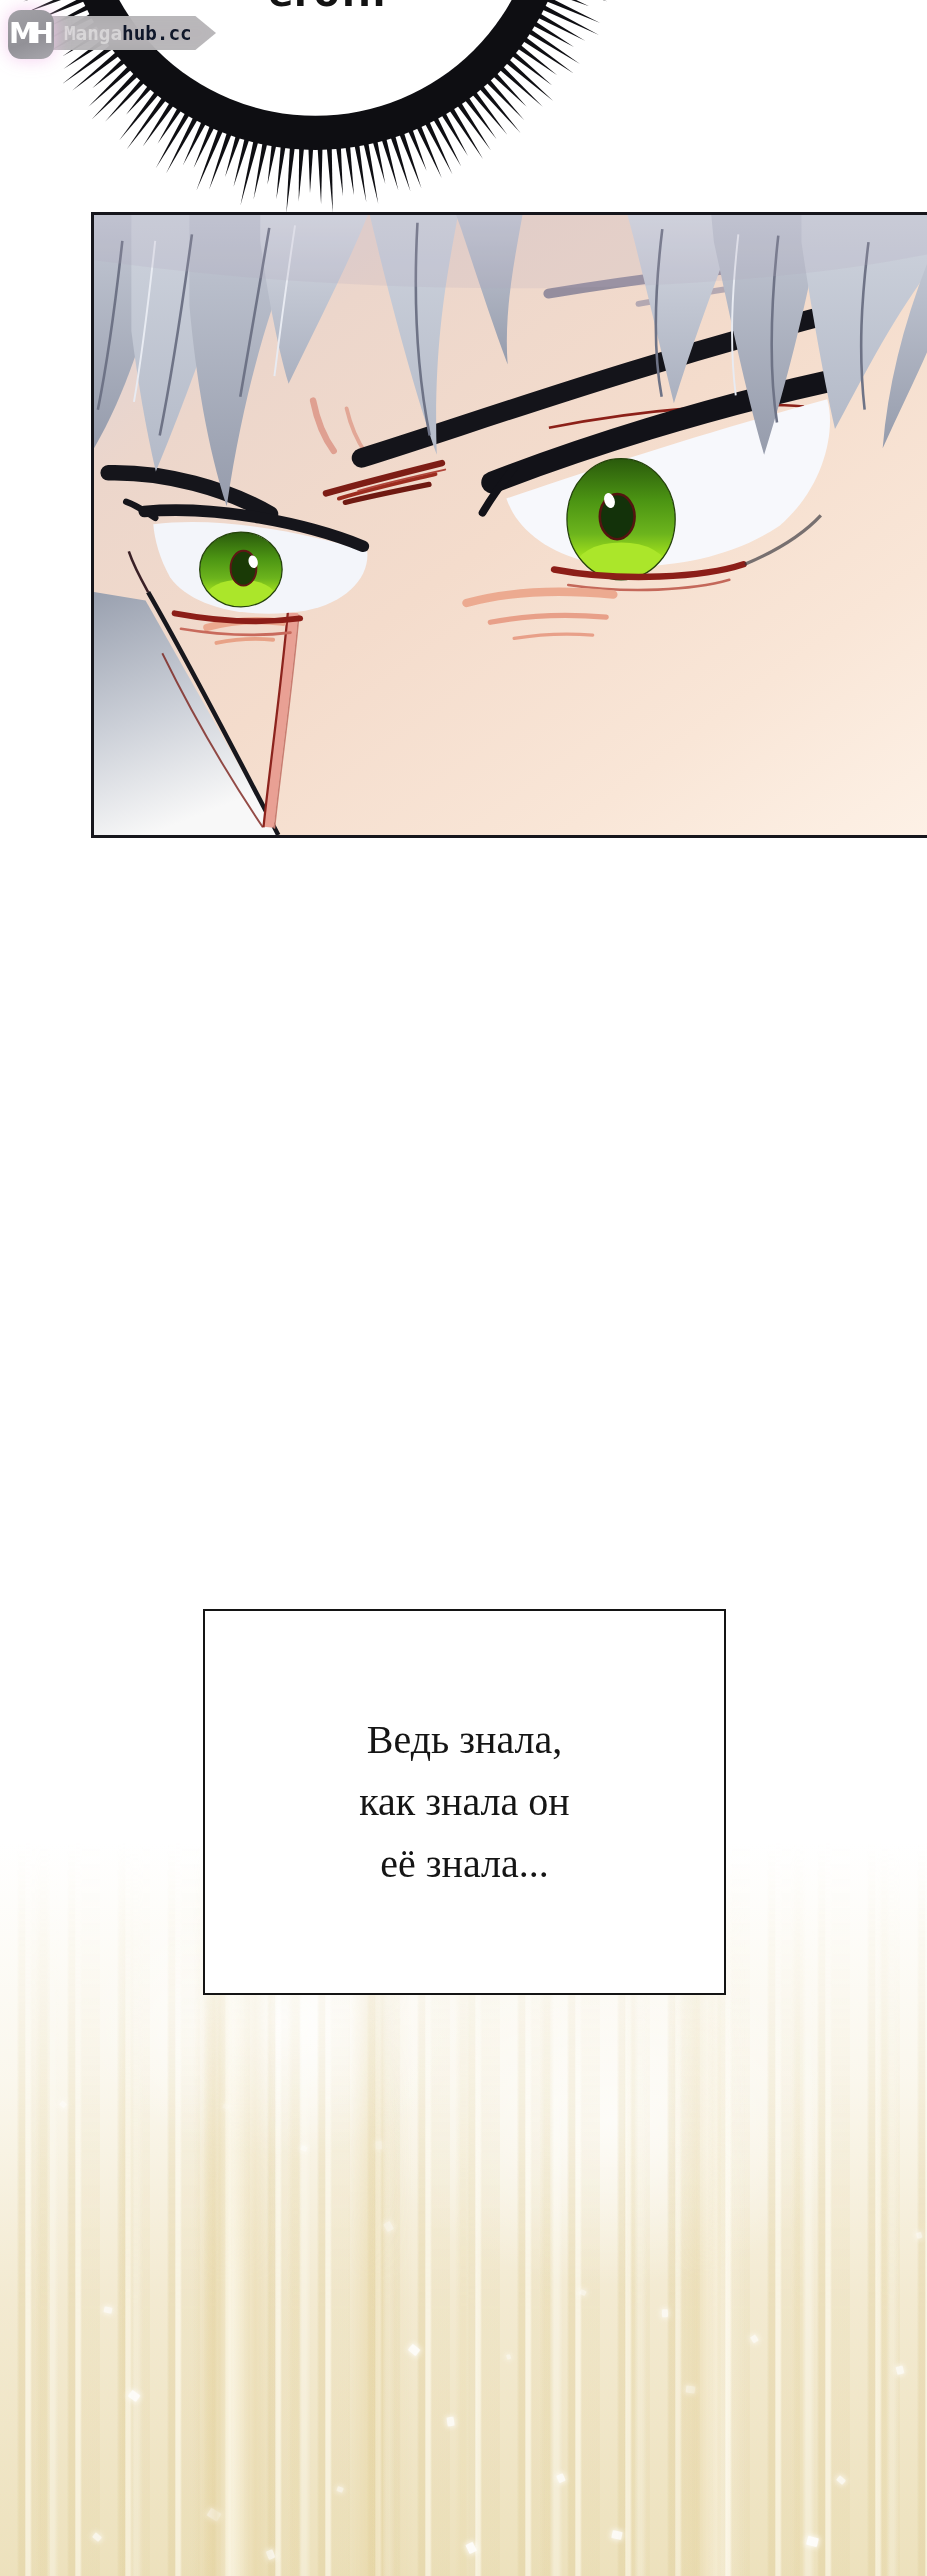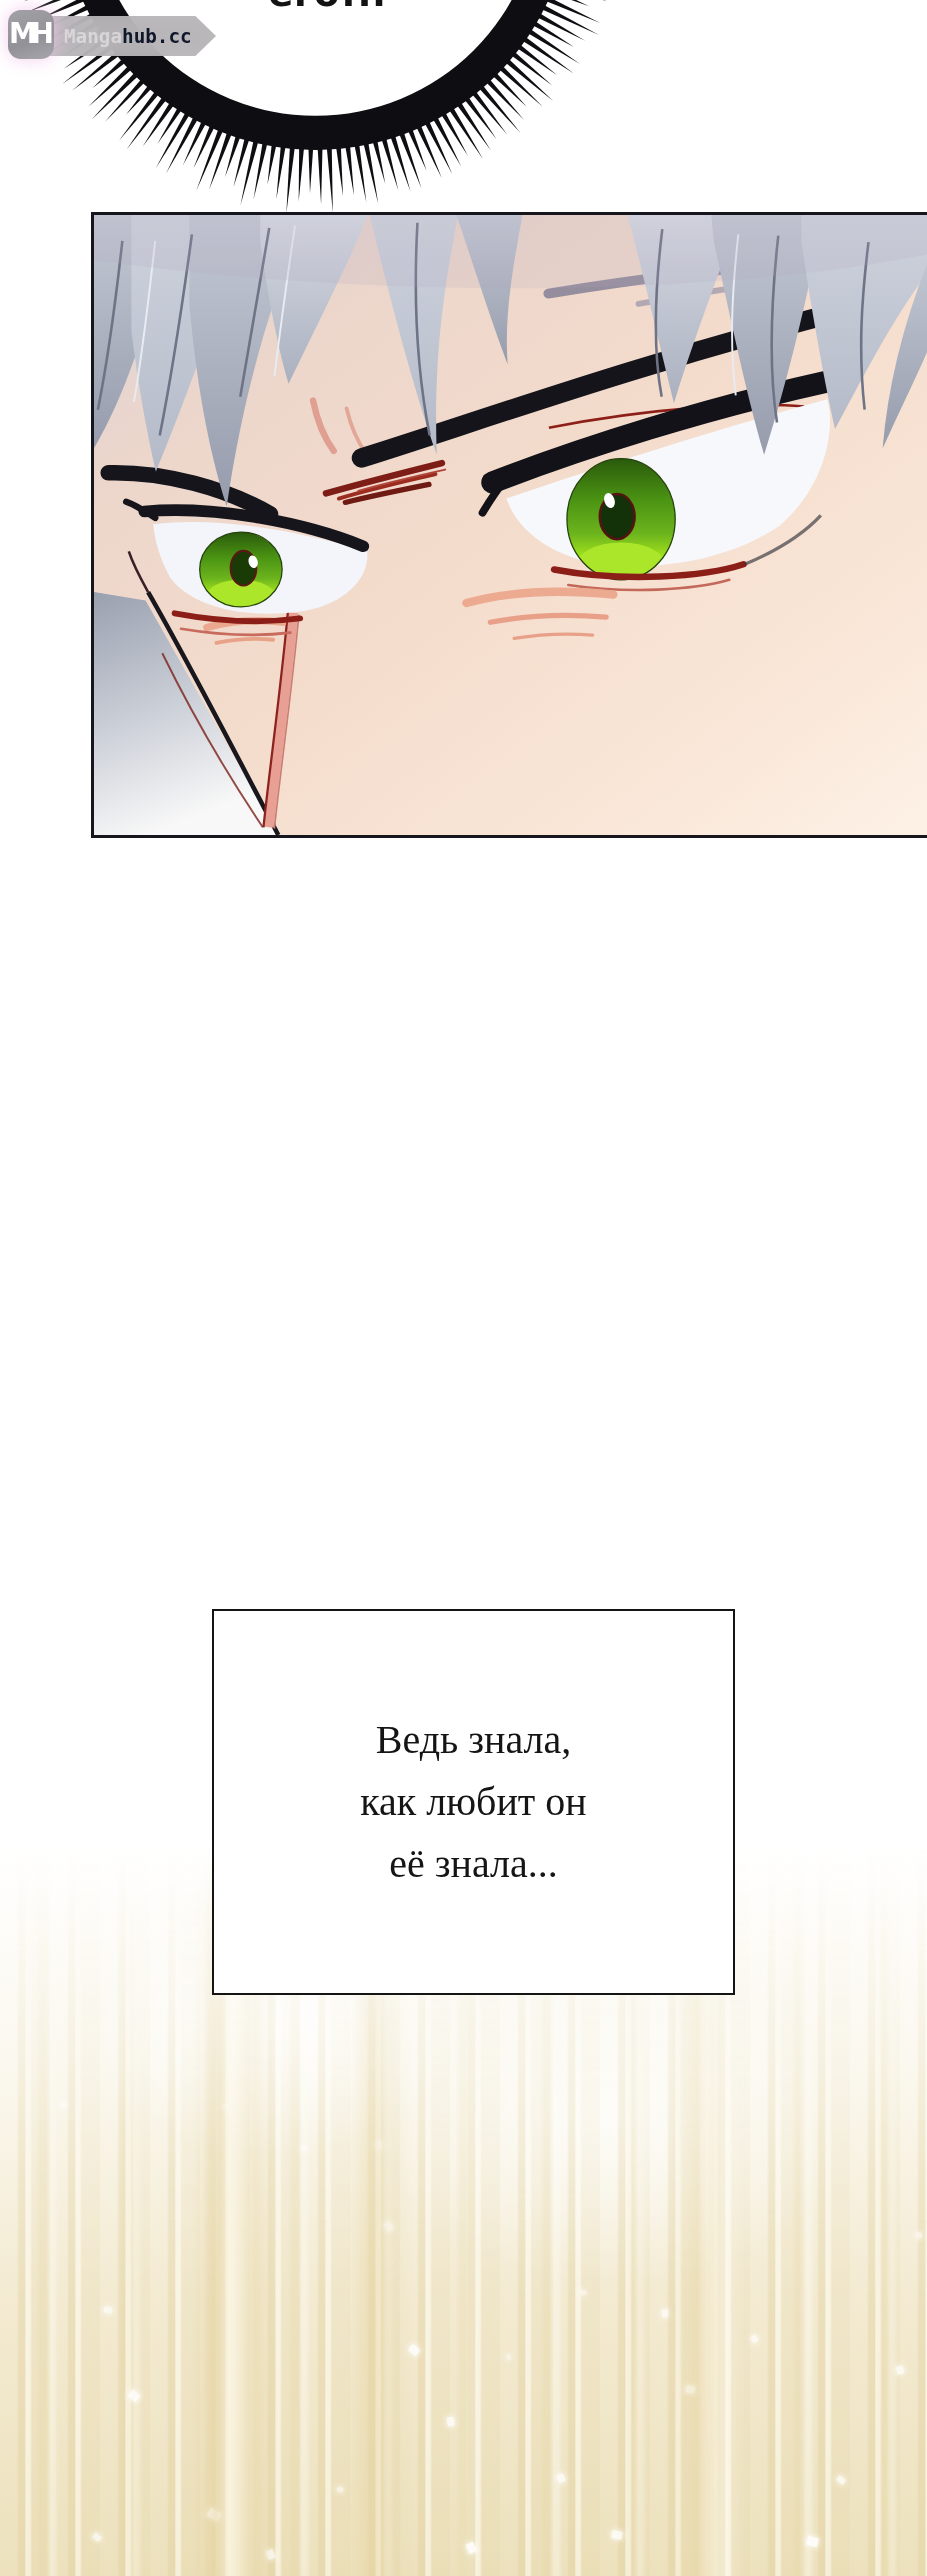--- a/index.html
+++ b/index.html
@@ -14,36 +14,36 @@
 
   
   .wm{position:absolute;left:0;top:0;z-index:6;}
   .wm-badge{position:absolute;left:8.4px;top:9.7px;width:46px;height:49px;border-radius:13px;
     background:linear-gradient(160deg,#a2a1a6 0%,#929197 60%,#a8a7ad 100%);
     display:flex;align-items:center;justify-content:center;
     filter:drop-shadow(0 0 9px rgba(243,196,236,.85));}
   .wm-badge span{color:#ffffff;font-weight:bold;font-size:28px;line-height:1;
     font-family:"DejaVu Sans",sans-serif;}
   .wm-badge .mh-h{margin-left:-6.4px;}
-  .wm-banner{position:absolute;left:50px;top:16px;width:166px;height:40px;
+  .wm-banner{position:absolute;left:50px;top:16px;width:166px;height:34px;
     background:rgba(180,180,181,.92);
     clip-path:polygon(0 0,calc(100% - 20.6px) 0,100% 50%,calc(100% - 20.6px) 100%,0 100%);
     display:flex;align-items:center;padding-left:14px;box-sizing:border-box;
     font-family:"DejaVu Sans Mono",monospace;font-weight:bold;font-size:19.3px;
     filter:drop-shadow(0 0 7.7px rgba(243,196,236,.8));}
   .wm-banner .site-a{color:rgba(255,255,255,.45);}
   .wm-banner .site-b{color:#0f172a;}
 
   
   .panel{position:absolute;left:91px;top:212px;width:837px;height:620px;
     border:3.9px solid #16161c;border-right:none;background:#f2dccd;z-index:3;}
   .panel svg{display:block;width:100%;height:100%;}
 
   
-  .narration{position:absolute;left:212px;top:1609px;width:523px;height:386px;
+  .narration{position:absolute;left:203px;top:1609px;width:523px;height:386px;
     box-sizing:border-box;border:2.6px solid #141414;background:#ffffff;z-index:4;
     display:flex;flex-direction:column;align-items:center;justify-content:center;
     font-family:"Liberation Serif","DejaVu Serif",serif;font-size:40px;line-height:62px;
     color:#151515;text-align:center;}
 
   
   .bottom-glow{position:absolute;left:0;top:1842px;width:927px;height:734px;z-index:1;
     background:
       radial-gradient(270px 193px ellipse at 277px 180px, rgba(255,255,255,.9), rgba(255,255,255,0) 70%),
       radial-gradient(335px 232px ellipse at 612px 277px, rgba(255,255,255,.7), rgba(255,255,255,0) 72%),
@@ -299,21 +299,21 @@
             <path d="M312,16 C300,96 290,170 280,250"></path>
           <path d="M1000,30 C990,120 986,200 996,280"></path>
         </g>
         <path d="M0,0 H1299 V60 C950,130 420,130 0,70 Z" fill="#b2a8bc" opacity=".18"></path>
       </g>
     </svg>
   </div>
 
   <div class="narration">
     <div>Ведь знала,</div>
-    <div>как любит он</div>
+    <div>как знала он</div>
     <div>её знала...</div>
   </div>
 
   <div class="bottom-glow">
     <div id="sparkles">
         <div class="sparkle" style="left: 60px; top: 260px; width: 6.4px; height: 5.2px; opacity: 0.55; transform: rotate(42deg);"></div>
         <div class="sparkle" style="left: 129px; top: 550px; width: 10.3px; height: 8.2px; opacity: 0.85; transform: rotate(36deg);"></div>
         <div class="sparkle" style="left: 104px; top: 465px; width: 7.7px; height: 6.2px; opacity: 0.7; transform: rotate(12deg);"></div>
         <div class="sparkle" style="left: 208px; top: 668px; width: 11.6px; height: 9.3px; opacity: 0.9; transform: rotate(32deg);"></div>
         <div class="sparkle" style="left: 266px; top: 709px; width: 9px; height: 7.2px; opacity: 0.8; transform: rotate(68deg);"></div>

